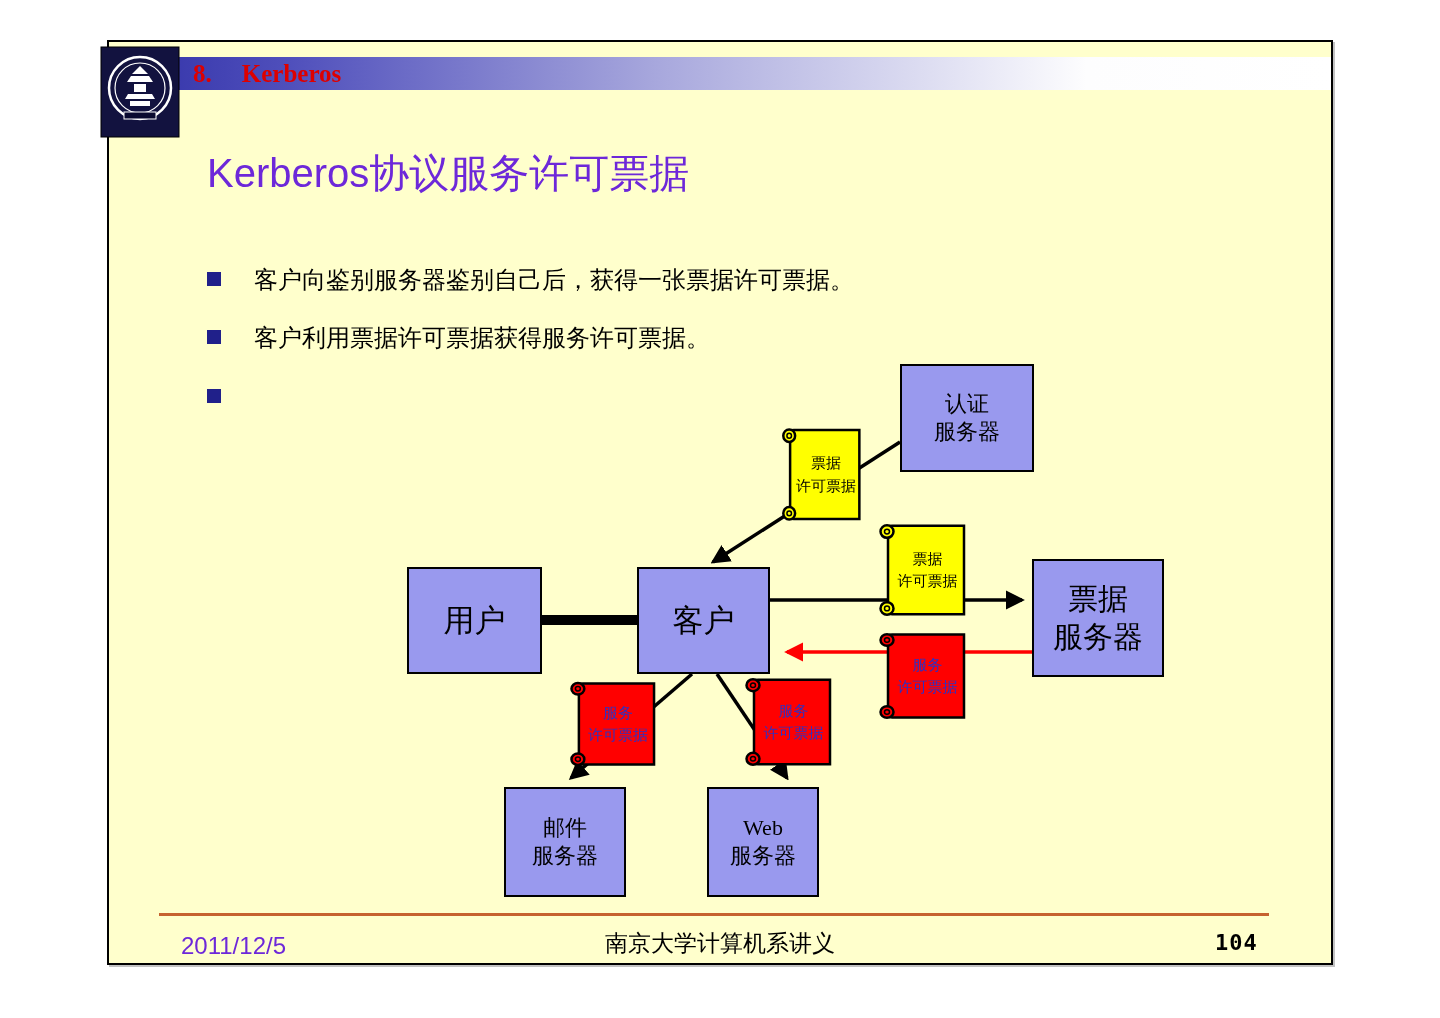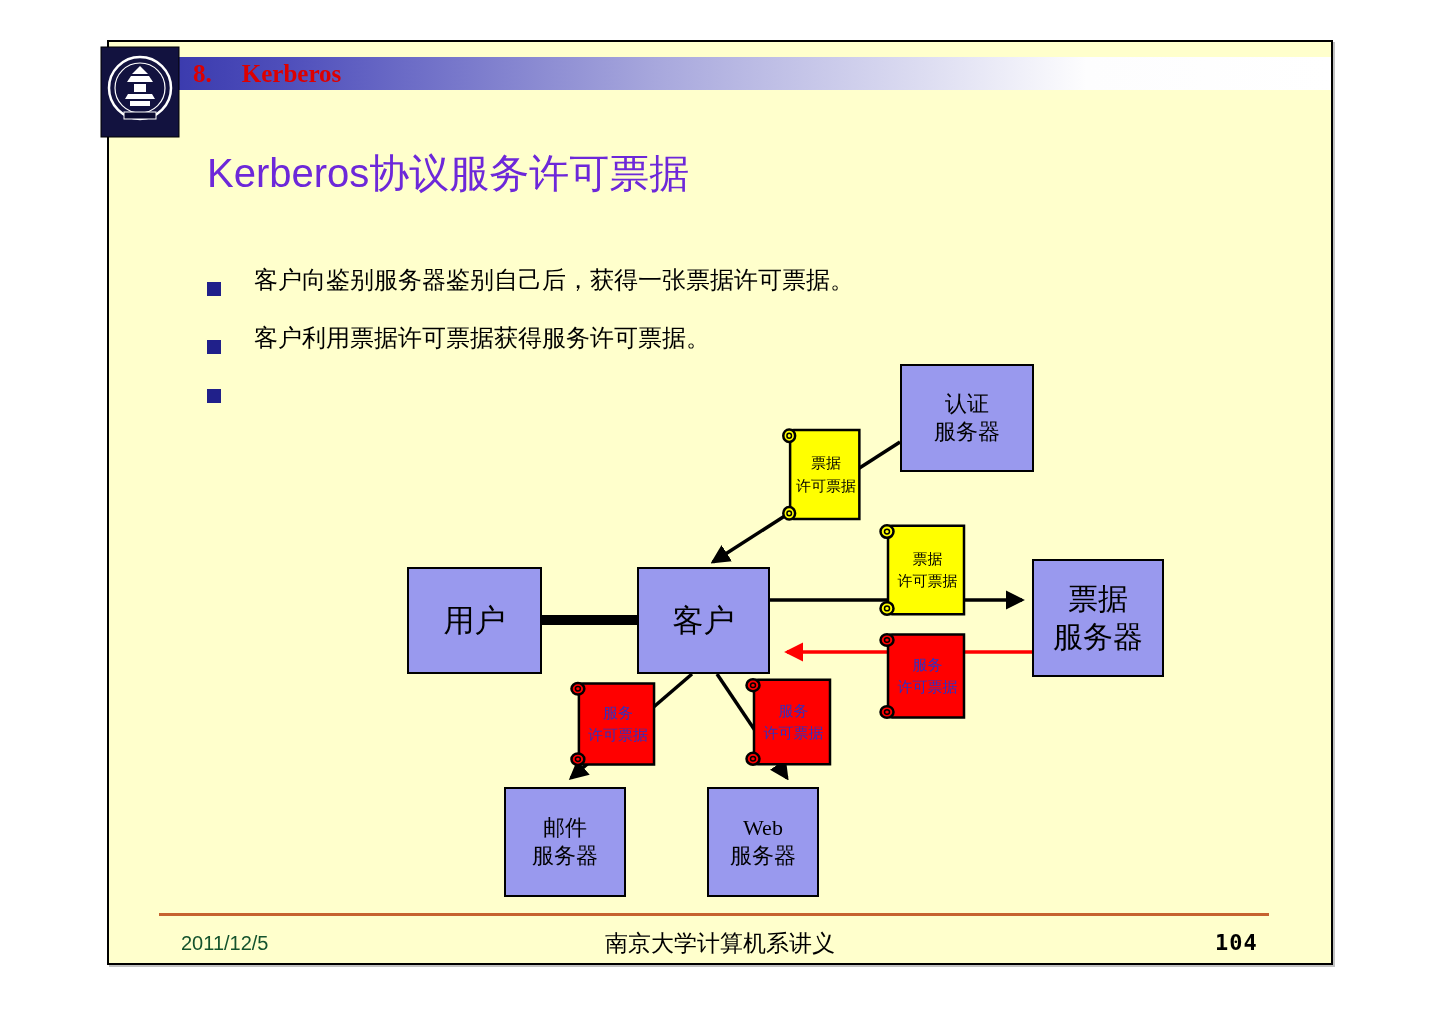--- a/index.html
+++ b/index.html
@@ -27,21 +27,21 @@
   .logo svg { width:100%; height:100%; }
 
   
   .slide-title {
     position:absolute; left:98px; top:104px; z-index:1;
     font-family:"Liberation Sans","DejaVu Sans",sans-serif; font-weight:400;
     font-size:40px; color:#6d28d9;
   }
 
   
-  .bullet-row { position:absolute; left:98px; display:flex; align-items:flex-end; z-index:1; }
+  .bullet-row { position:absolute; left:98px; display:flex; align-items:flex-start; z-index:1; }
   .b1 { top:222px; } .b2 { top:280px; } .b3 { top:339px; }
   .bullet-square { width:14px; height:14px; background:#20208A; margin-top:8px; flex:0 0 auto; }
   .bullet-text { margin-left:33px; font-size:24px; color:#000; white-space:nowrap; }
 
   
   .connectors { position:absolute; left:0; top:0; width:1226px; height:925px; z-index:1; }
 
   
   .node {
     position:absolute; z-index:2; background:#9999EE; border:2px solid #000;
@@ -74,21 +74,21 @@
   .scroll-yellow .scroll-label { color:#000; }
   .scroll-red .scroll-label { color:#3030C0; }
   .s1 { left:672px; top:384px; width:82px; height:97px; }
   .s2 { left:769px; top:480px; width:90px; height:96px; }
   .s3 { left:769px; top:589px; width:90px; height:90px; }
   .s4 { left:460px; top:638px; width:89px; height:88px; }
   .s5 { left:635px; top:634px; width:90px; height:92px; }
 
   
   .footer-rule { position:absolute; left:50px; right:62px; top:871px; border-top:3px solid #C6622F; z-index:1; }
-  .footer-date { position:absolute; left:72px; top:890px; font-family:"Liberation Sans","DejaVu Sans",sans-serif; font-size:20px; color:#14532d; z-index:1; }
+  .footer-date { position:absolute; left:72px; top:890px; font-family:"Liberation Sans","DejaVu Sans",sans-serif; font-size:24px; color:#6d28d9; z-index:1; }
   .footer-center { position:absolute; left:0; right:0; top:886px; text-align:center; font-size:23px; color:#000; z-index:1; }
   .footer-page { position:absolute; left:1106px; top:888px; font-family:"DejaVu Sans Mono","Liberation Mono",monospace; font-weight:bold; font-size:22px; letter-spacing:1px; color:#000; z-index:1; }
 </style>
 </head>
 <body>
 
 <div class="page">
   <div class="slide">
 
     <div class="header-bar">

